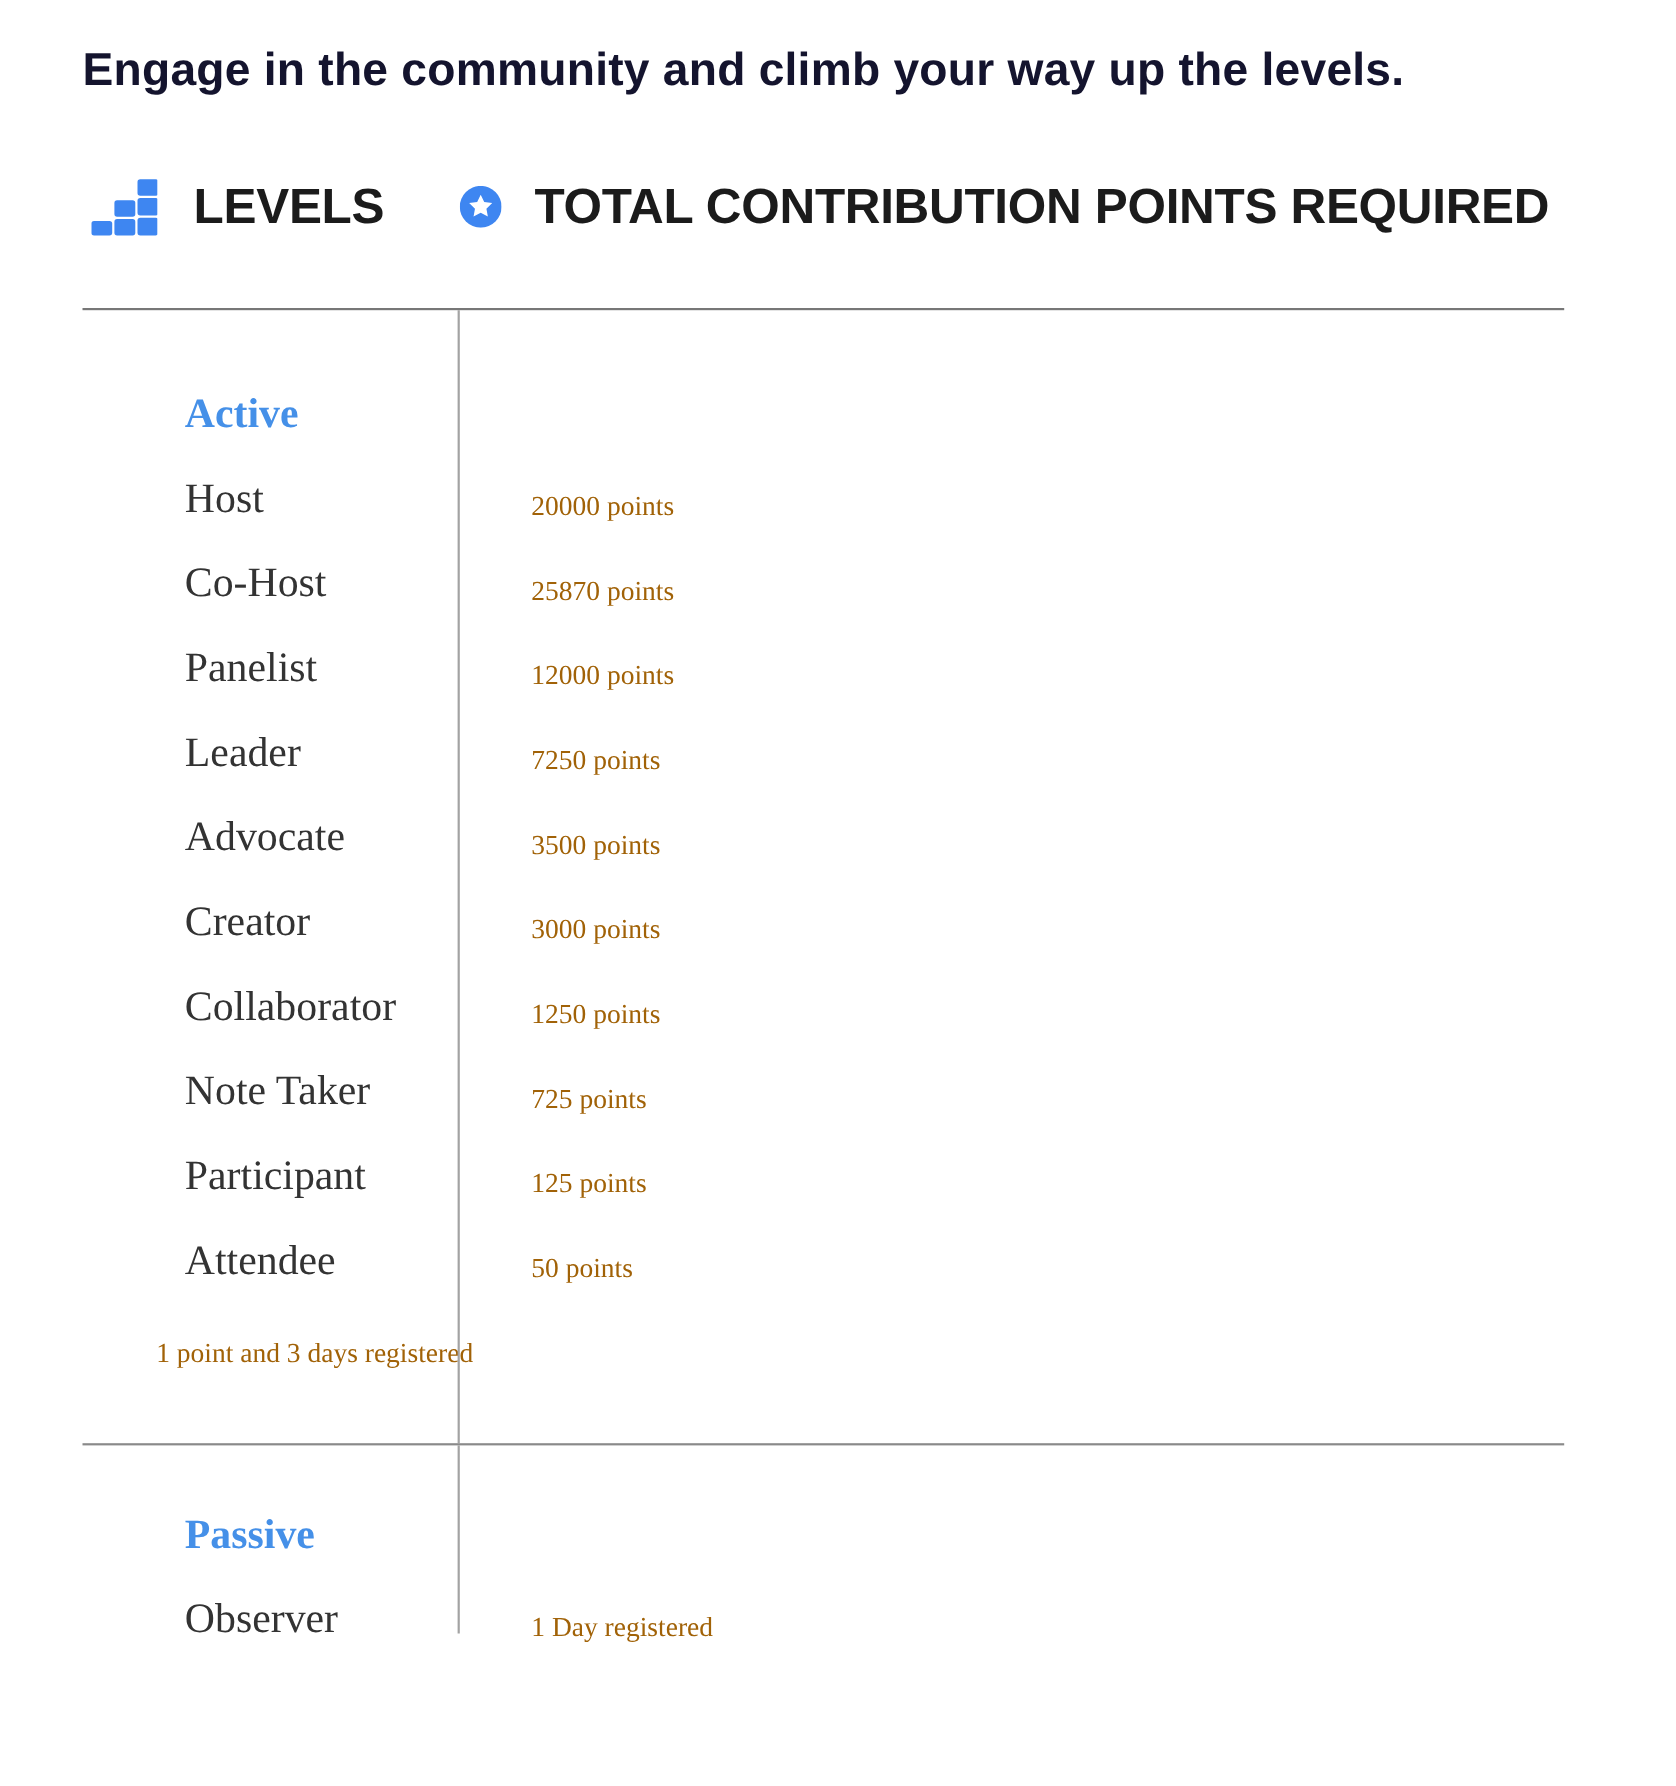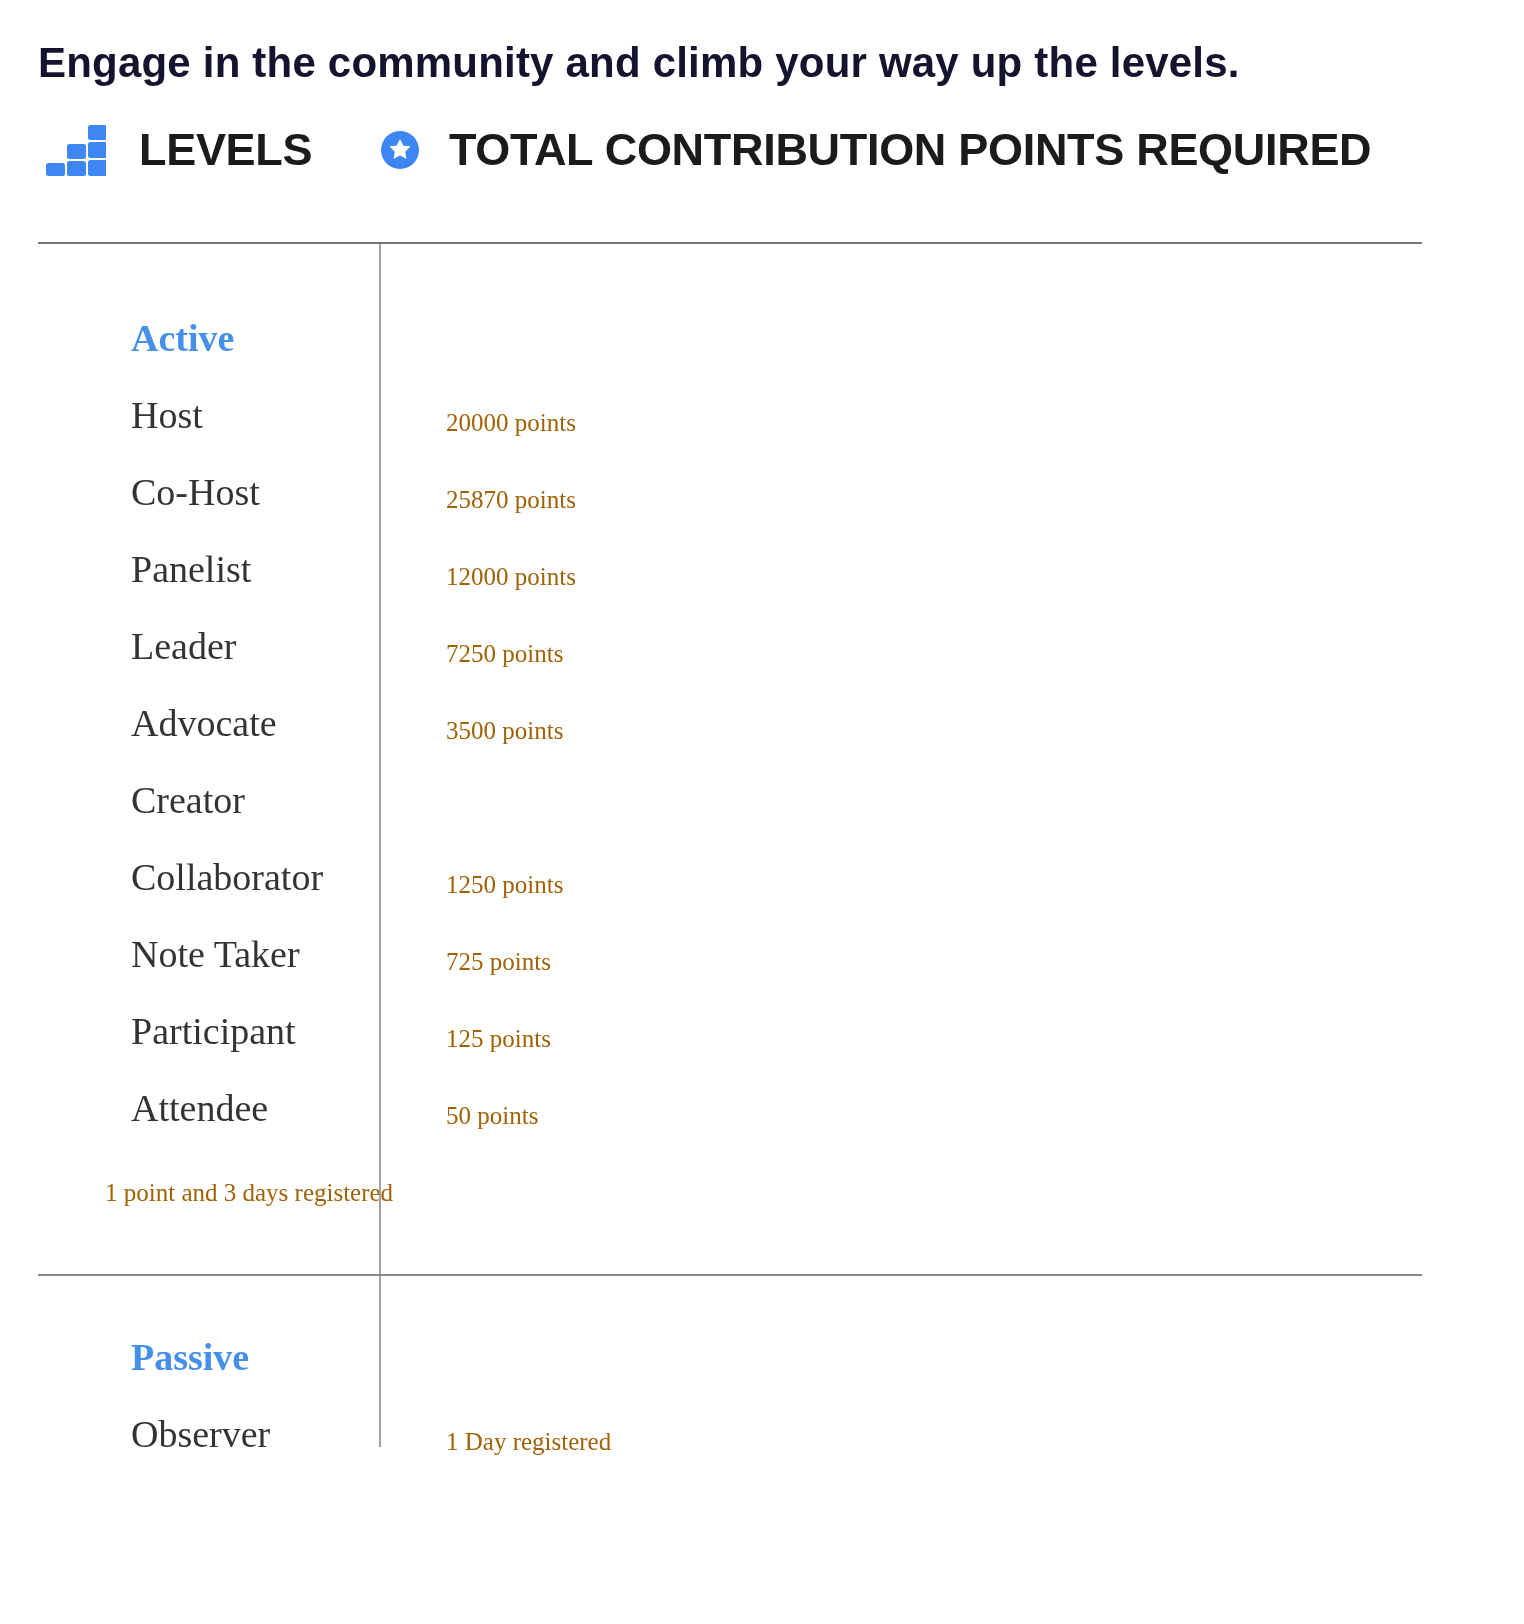--- a/index.html
+++ b/index.html
@@ -1,33 +1,33 @@
 <!DOCTYPE html>
 <html><head>
 <meta charset="utf-8">
 <style>
   html,body{margin:0;padding:0;background:#ffffff;}
   body{
     width:1524px;height:1624px;overflow:hidden;
     font-family:"Liberation Sans", sans-serif;
     -webkit-font-smoothing:antialiased;
   }
-  .page{padding:0 102px 0 38px;}
+  .page{padding:0 102px 0 75px;}
 
   
   .page-title{
     margin:36px 0 0 0;
     font-size:42px;line-height:1.28;font-weight:700;
     color:#14142e;letter-spacing:.2px;
     white-space:nowrap;
   }
 
   
   .header-row{
-    margin-top:28px;
+    margin-top:66px;
     display:flex;align-items:center;height:64px;
   }
   .header-left{
     width:341px;flex:0 0 341px;
     display:flex;align-items:center;box-sizing:border-box;
   }
   .header-right{
     display:flex;align-items:center;flex:1;
   }
   .col-header-label{
@@ -116,20 +116,21 @@
         <div class="trow">
           <div class="cell-level">Leader</div>
           <div class="cell-points">7250 points</div>
         </div>
         <div class="trow">
           <div class="cell-level">Advocate</div>
           <div class="cell-points">3500 points</div>
         </div>
         <div class="trow">
           <div class="cell-level">Creator</div>
+          <div class="cell-points">3000 points</div>
         </div>
         <div class="trow">
           <div class="cell-level">Collaborator</div>
           <div class="cell-points">1250 points</div>
         </div>
         <div class="trow">
           <div class="cell-level">Note Taker</div>
           <div class="cell-points">725 points</div>
         </div>
         <div class="trow">

